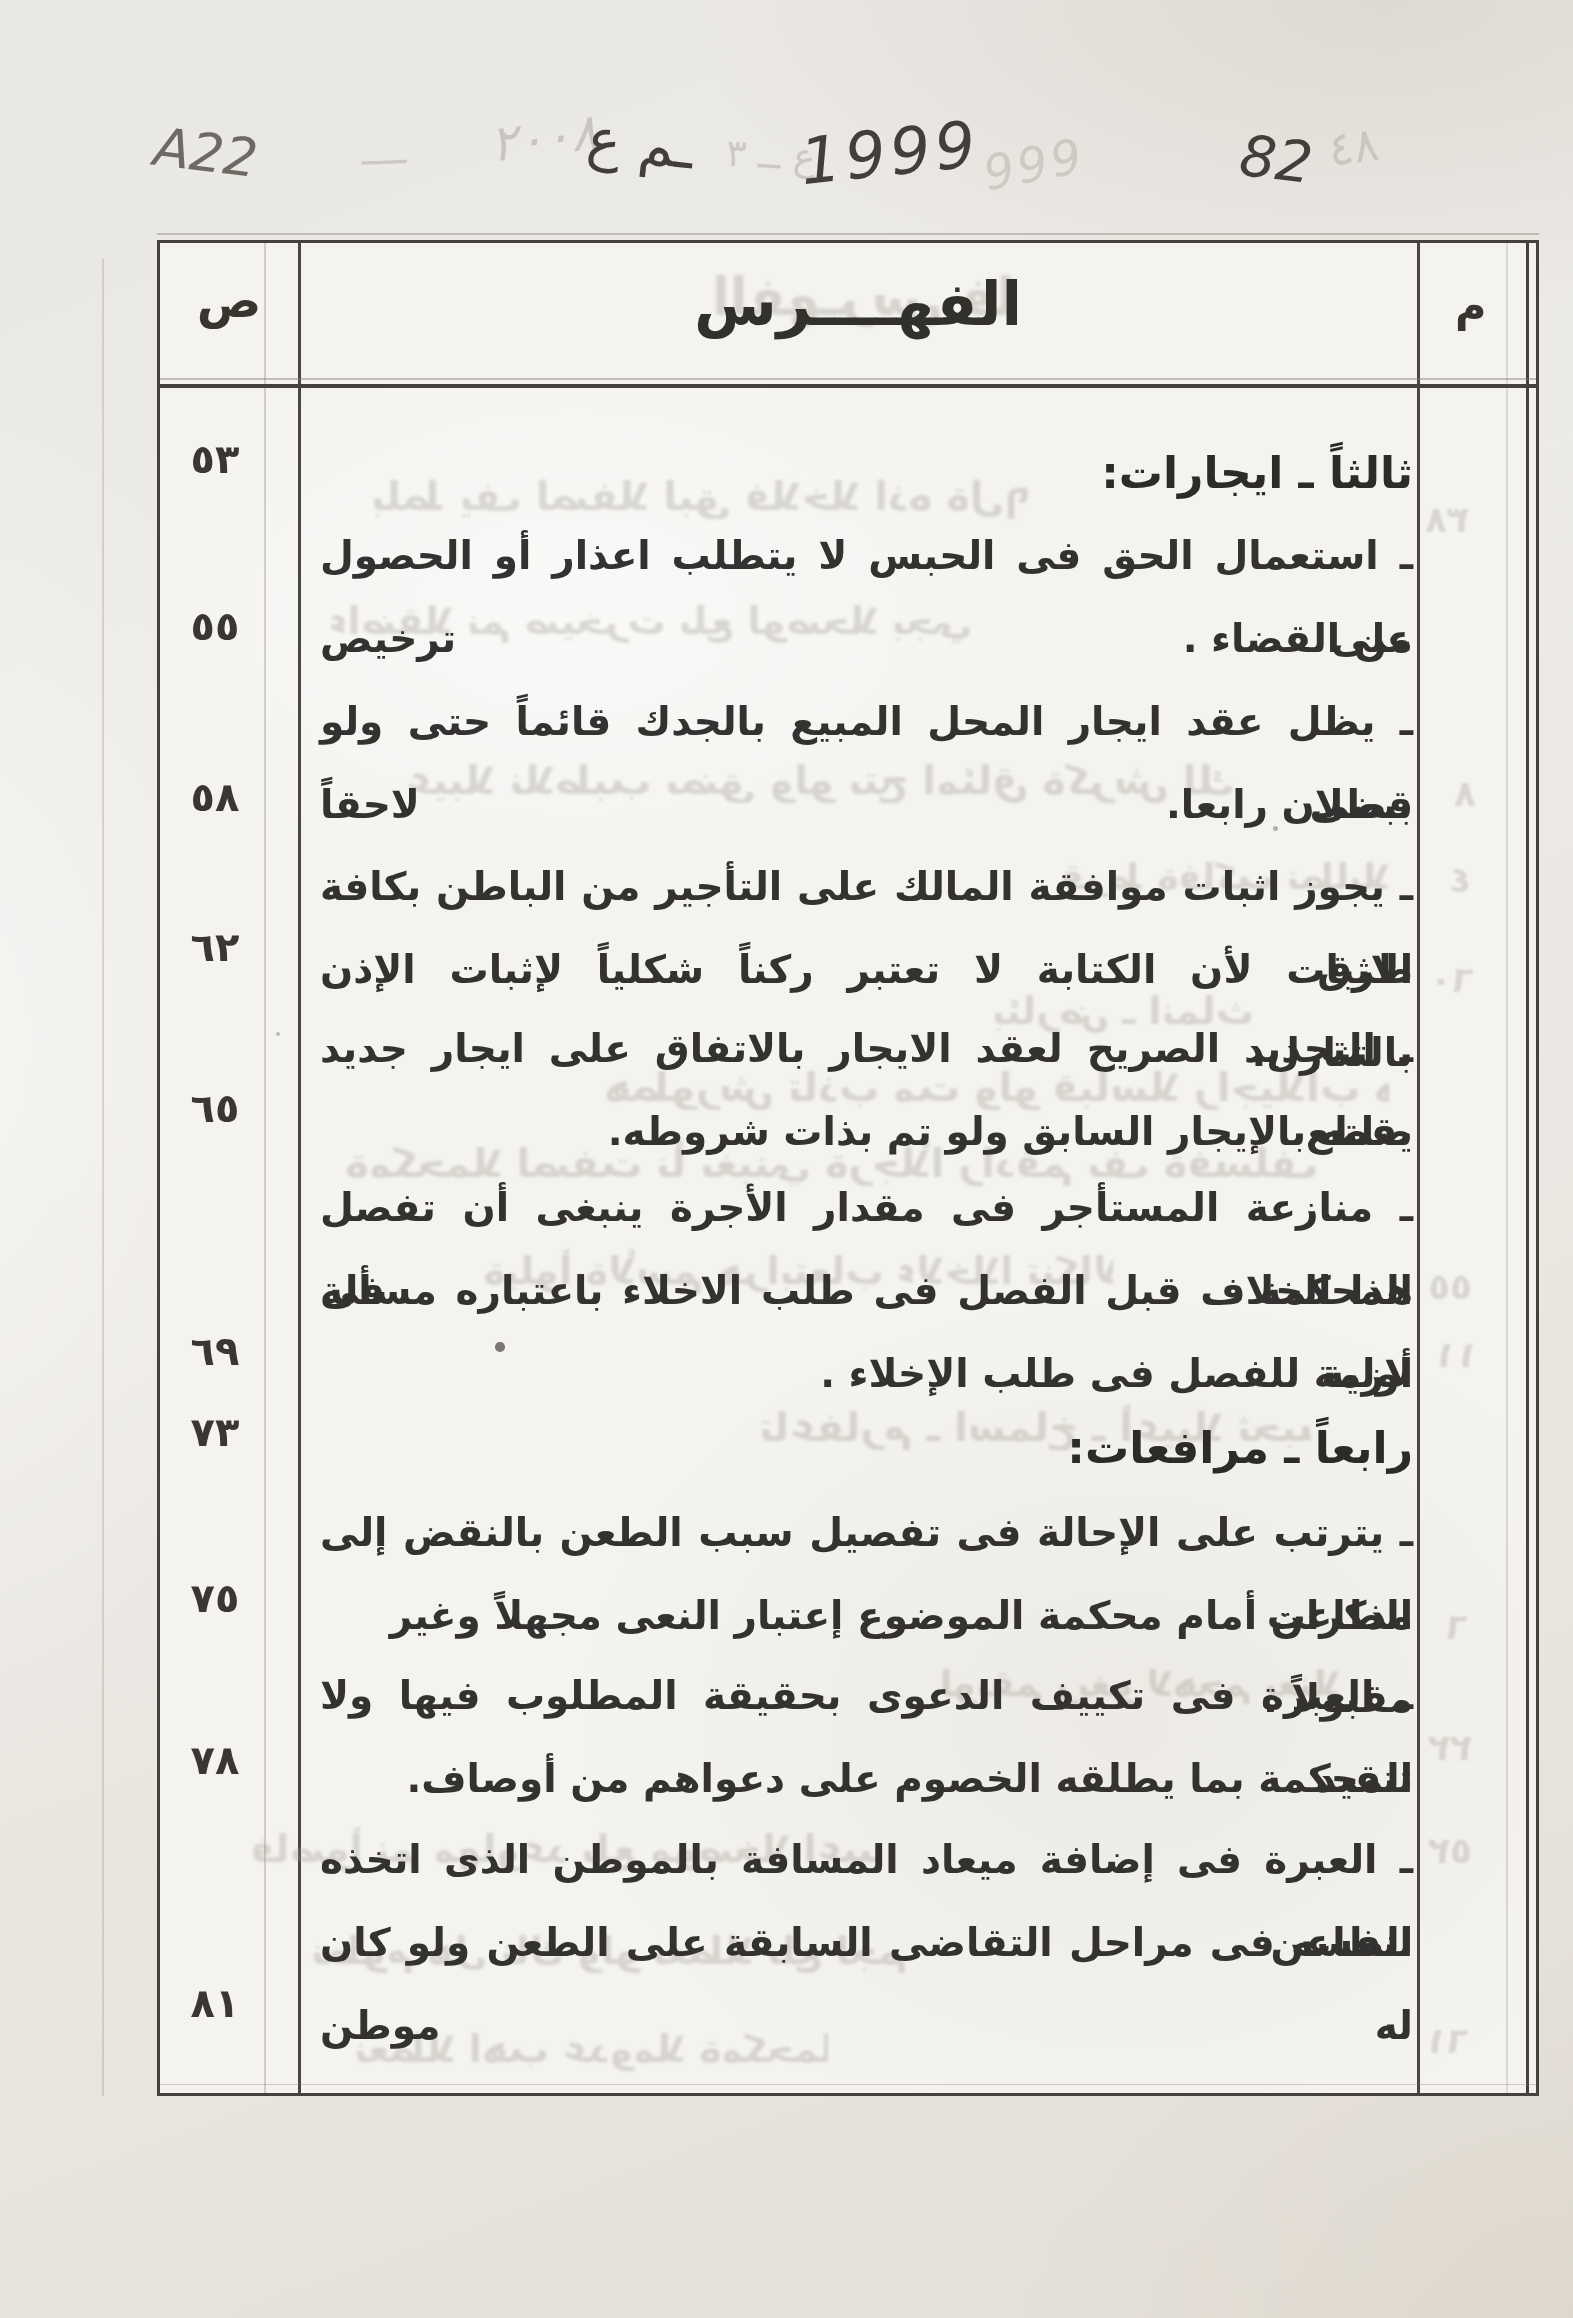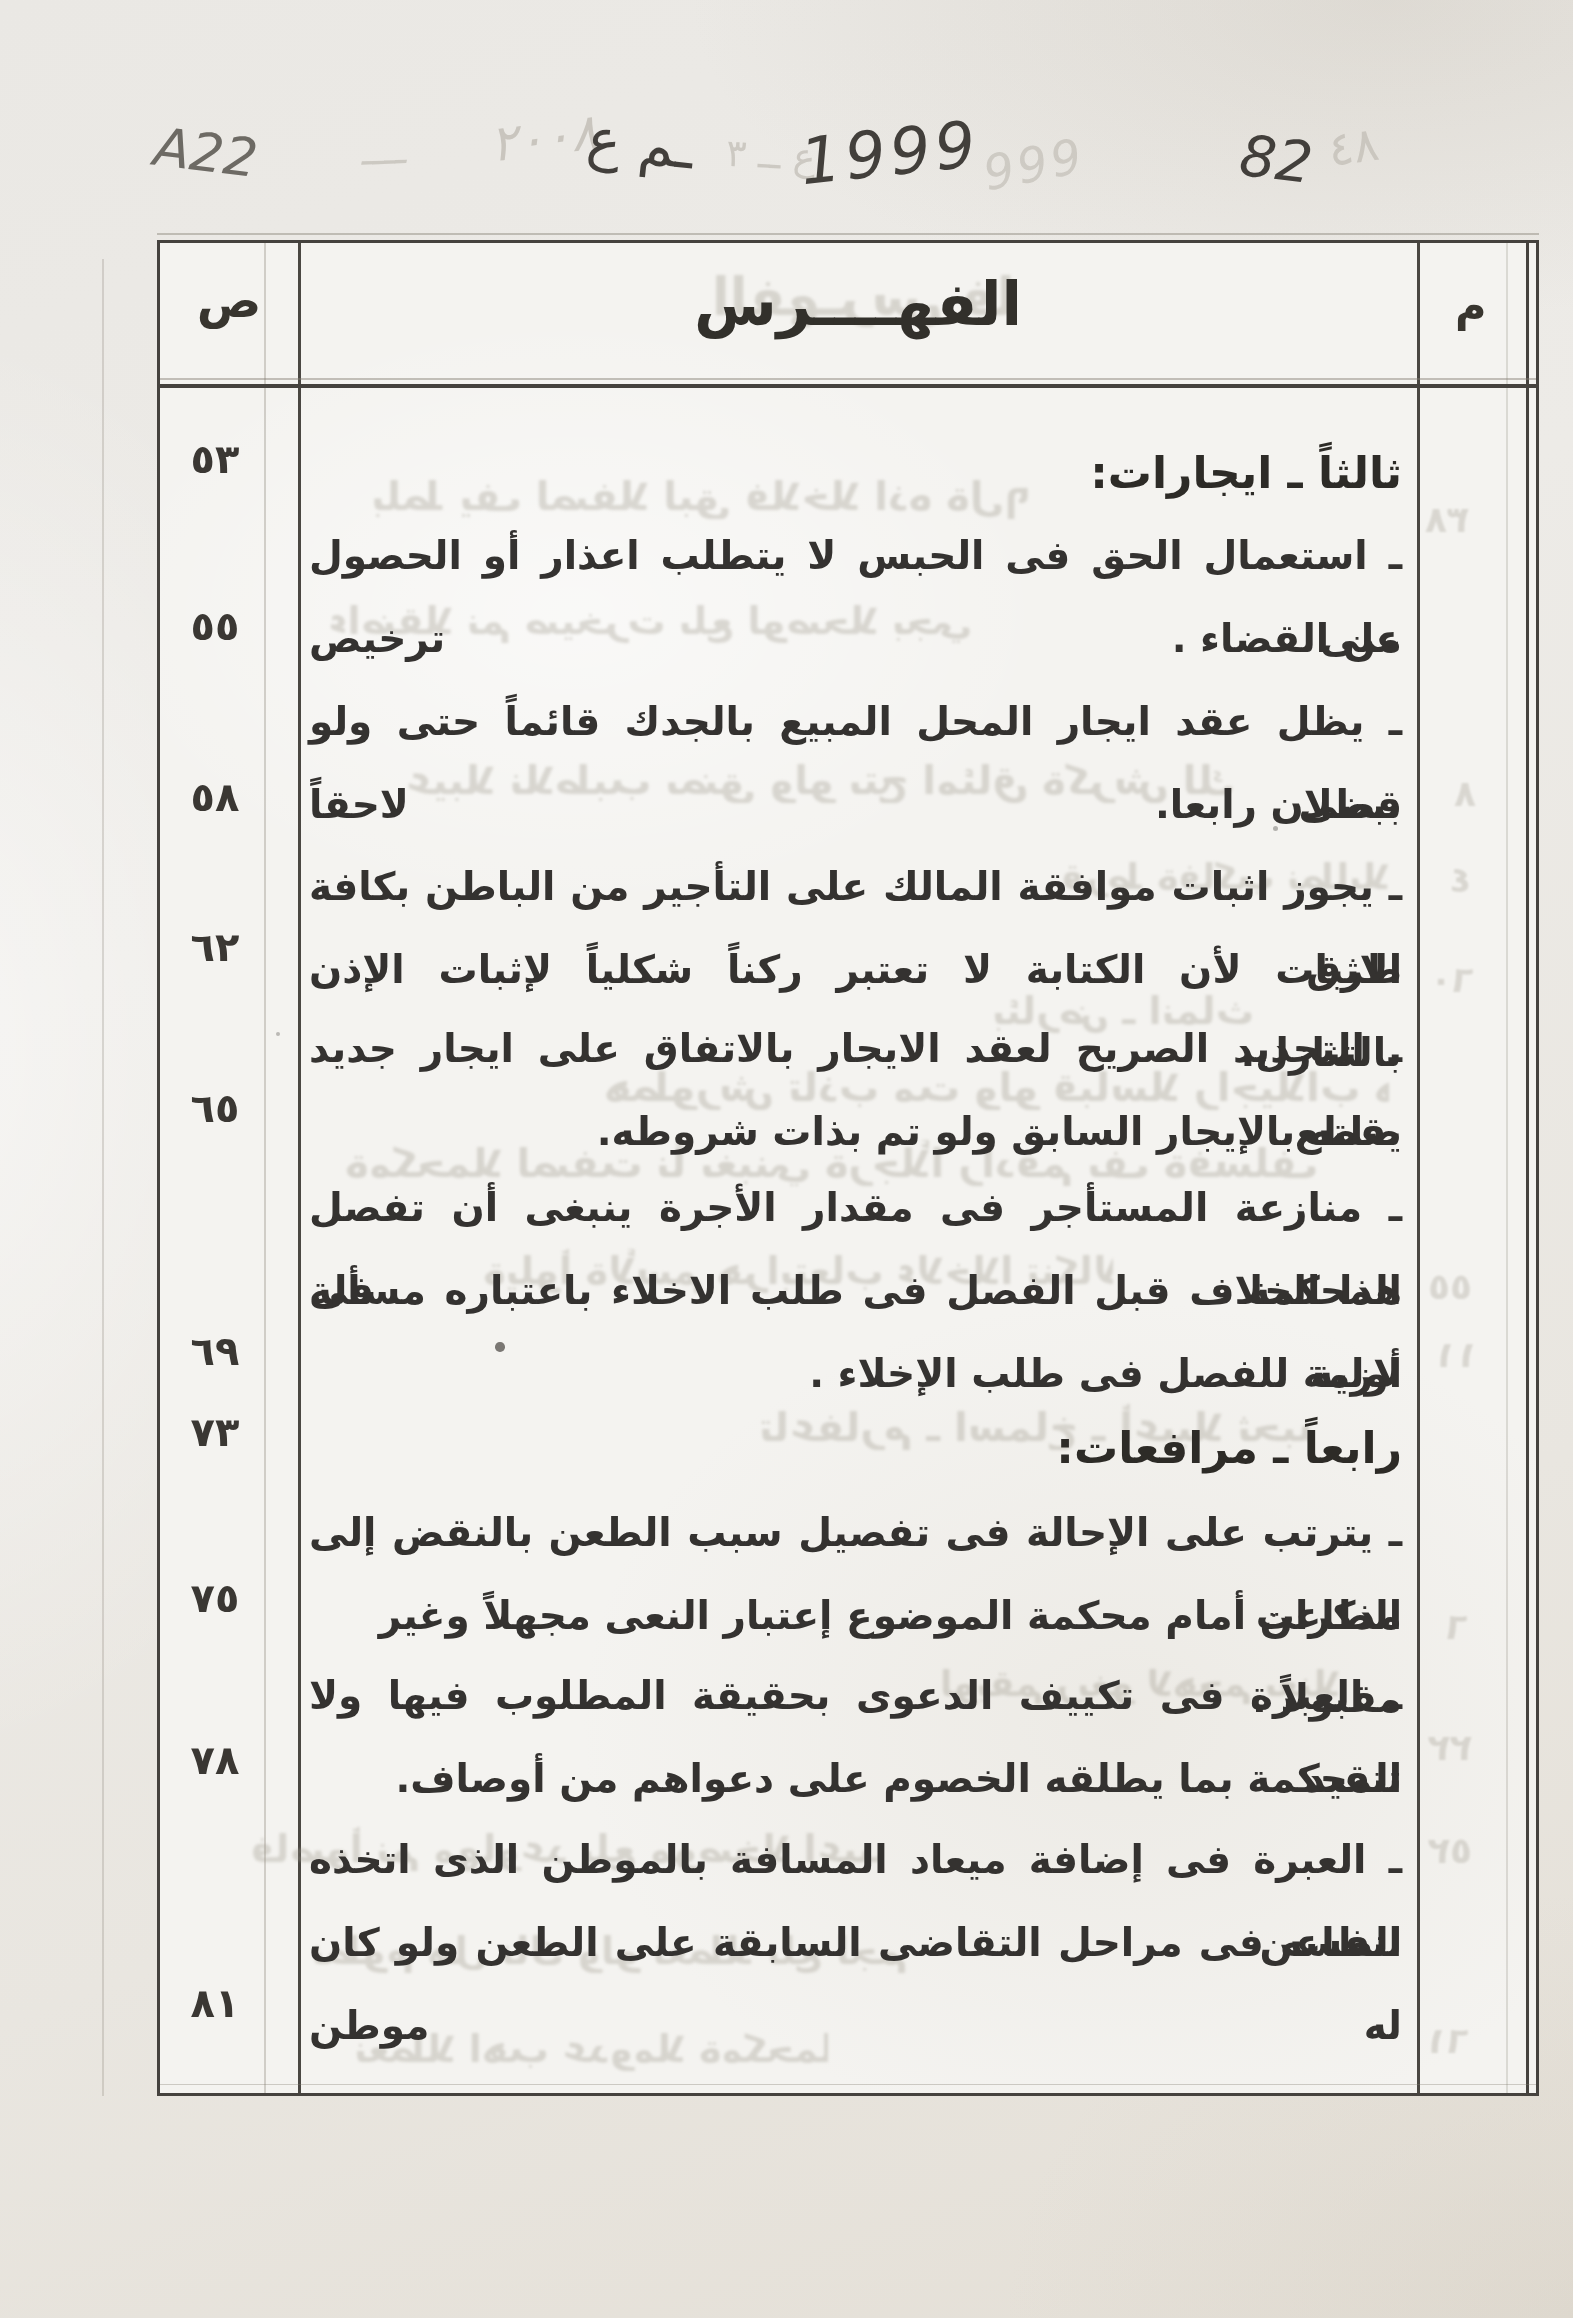--- a/index.html
+++ b/index.html
@@ -26,21 +26,21 @@
   .vline.faint{width:1.7px; background:rgba(140,134,122,.35);}
   .dbl-right{position:absolute; top:0; bottom:0; right:7px; width:2.6px; background:#45423e;}
   .hdr-sep-light{position:absolute; left:0; right:0; top:135px; height:1.7px; background:rgba(130,124,112,.45);}
   .hdr-sep{position:absolute; left:0; right:0; top:141px; height:4.3px; background:#45423e;}
   .bot-light{position:absolute; left:0; right:0; bottom:7.8px; height:1.7px; background:rgba(130,124,112,.35);}
   .hdr-cell{position:absolute; font-weight:bold; color:#38352f;}
   .hdr-page{left:0; width:138px; top:29px; text-align:center; font-size:48px;}
   .hdr-title{left:141px; right:121px; top:26px; text-align:center; font-size:60px; letter-spacing:0.9px; color:#32302b;}
   .hdr-num{left:1254px; right:8.6px; top:38px; text-align:center; font-size:43px;}
   
-  .entry{position:absolute; left:309px; width:1093px; direction:rtl; color:#343230; font-weight:bold; font-size:39px; line-height:83px; white-space:normal;}
+  .entry{position:absolute; left:320px; width:1093px; direction:rtl; color:#343230; font-weight:bold; font-size:39px; line-height:83px; white-space:normal;}
   .entry .line{height:83px; overflow:visible;}
   .just{text-align:justify; text-align-last:justify;}
   .last{text-align:right; text-align-last:right;}
   .head{text-align:right; text-align-last:right; font-size:44px; color:#2d2b27;}
   .pnum{position:absolute; left:164px; width:102px; text-align:center; font-size:40px; font-weight:bold; color:#3a3733; line-height:52px;}
   
   .hand{position:absolute; white-space:nowrap; font-style:italic;}
   .pencil{color:#6d6a64;}
   .ink{color:#423f3b;}
   .ghosted{color:#a8a399; font-style:italic;}

